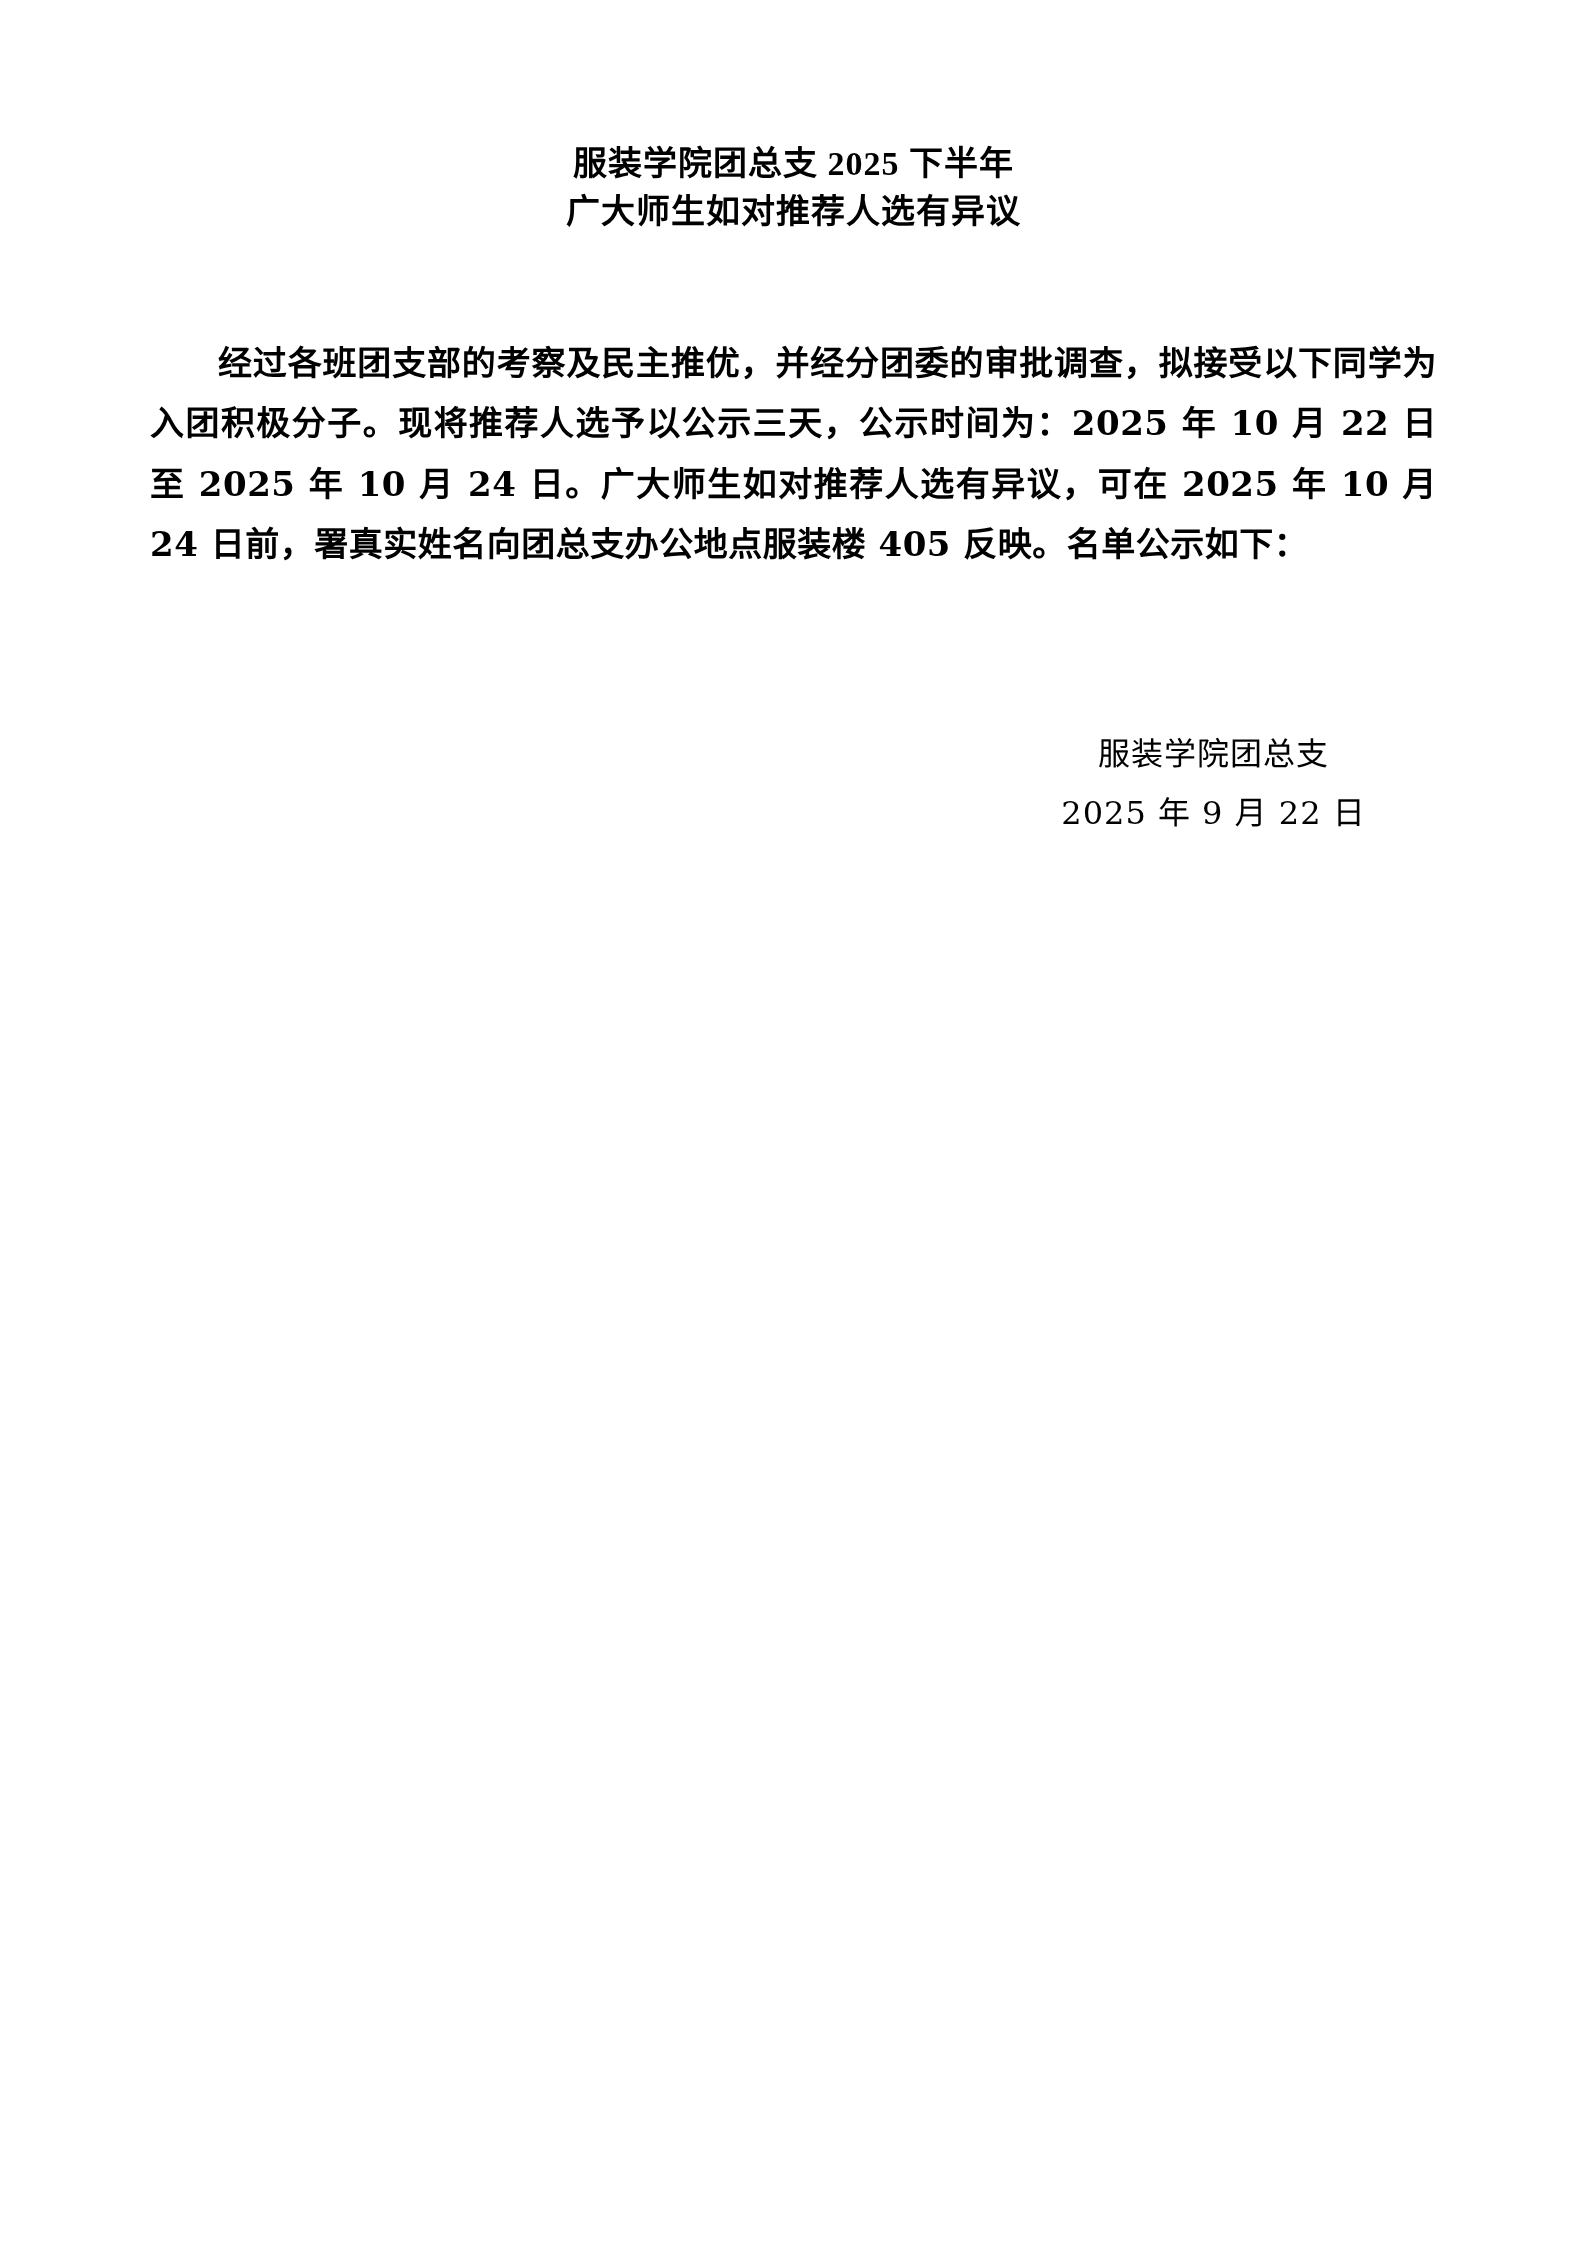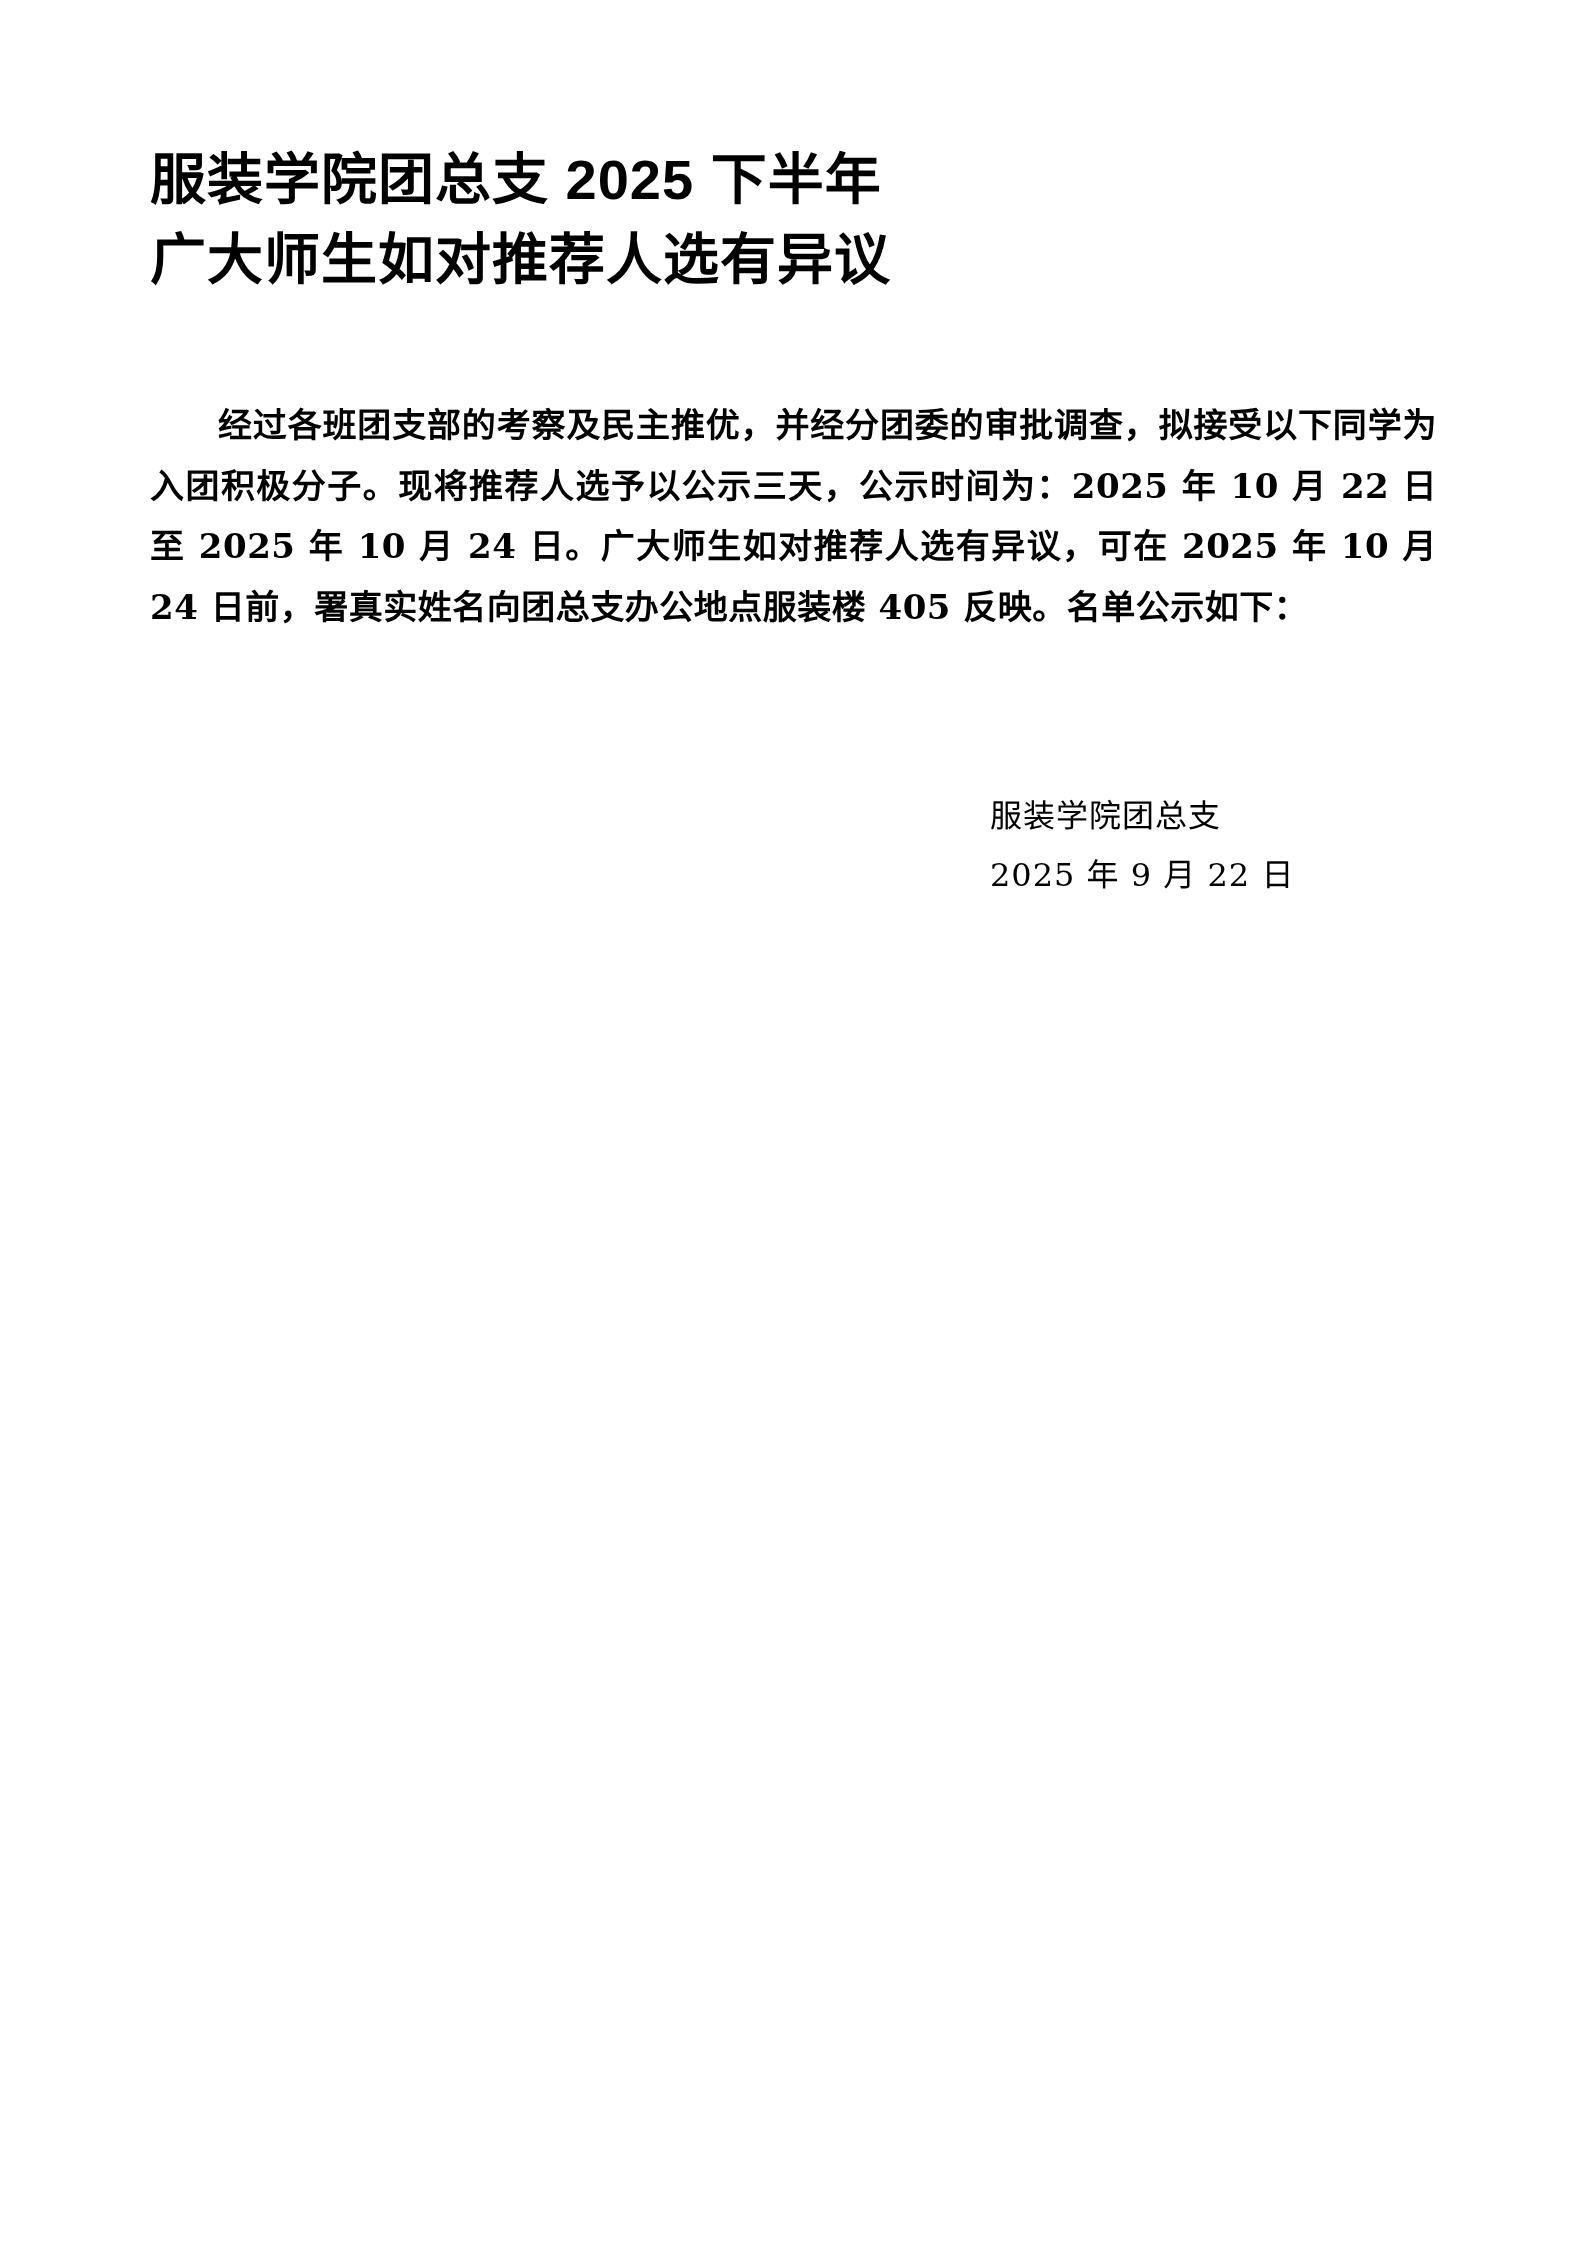--- a/index.html
+++ b/index.html
@@ -15,24 +15,24 @@
     -webkit-font-smoothing: antialiased;
   }
   .page {
     box-sizing: border-box;
     width: 1587px;
     height: 2245px;
     padding: 120px 150px 120px 150px;
     position: relative;
   }
   .doc-title {
-    text-align: left;
-    font-family: Liberation Sans, sans-serif;
+    text-align: center;
+    font-family: Liberation Serif, serif;
     font-weight: bold;
-    font-size: 56px;
+    font-size: 34px;
     line-height: 1.42;
     letter-spacing: 1px;
     margin: 20px 0 0 0;
   }
   .doc-title .line {
     display: block;
     white-space: pre;
   }
   .body-para {
     margin-top: 96px;
@@ -57,21 +57,21 @@
     margin-top: 0;
   }
   .name-row {
     font-size: 32px;
     line-height: 1.62;
     letter-spacing: 1px;
     margin-top: 8px;
   }
   .signature {
     margin-top: 150px;
-    text-align: left;
+    text-align: center;
     padding-left: 840px;
     font-size: 32px;
     line-height: 1.85;
     letter-spacing: 1px;
   }
   .signature .sig-line {
     display: block;
     white-space: pre;
   }
 </style>

